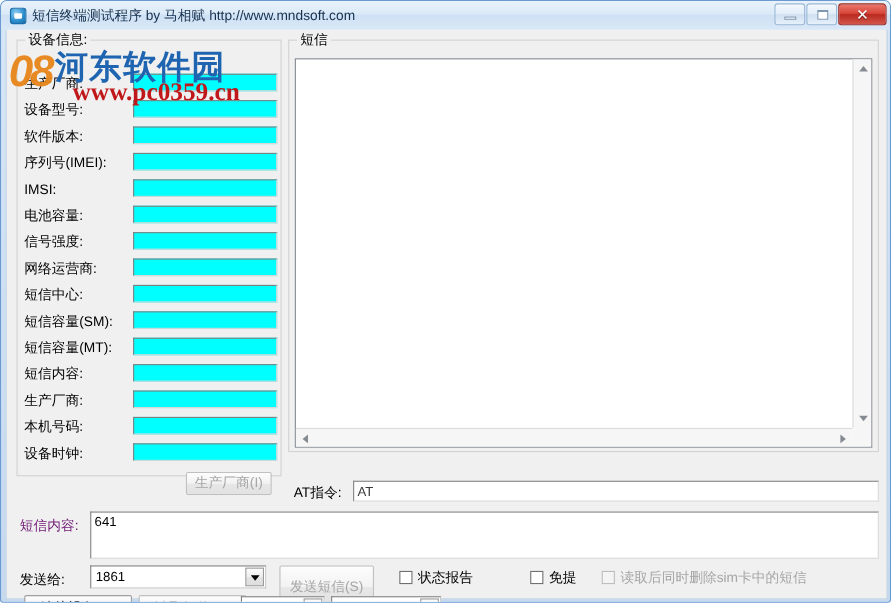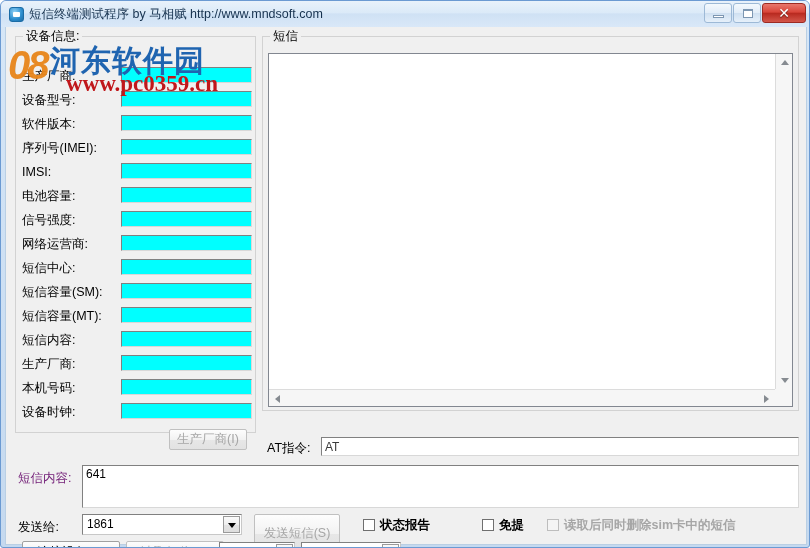--- a/index.html
+++ b/index.html
@@ -312,21 +312,20 @@
   #btn-send { left: 248px; top: 487px; width: 86px; height: 39px; }
 
   .chk-wrap {
     position: absolute;
     height: 16px;
     display: flex;
     align-items: center;
     font-size: 12.5px;
     color: #000;
     white-space: nowrap;
-    font-weight: bold;
   }
   .chk-box {
     width: 12px; height: 12px;
     box-sizing: border-box;
     border: 1px solid #6f6f6f;
     background: #ffffff;
     margin-right: 5px;
     flex: 0 0 auto;
   }
   .chk-wrap.disabled { color: #a6a6a6; }

